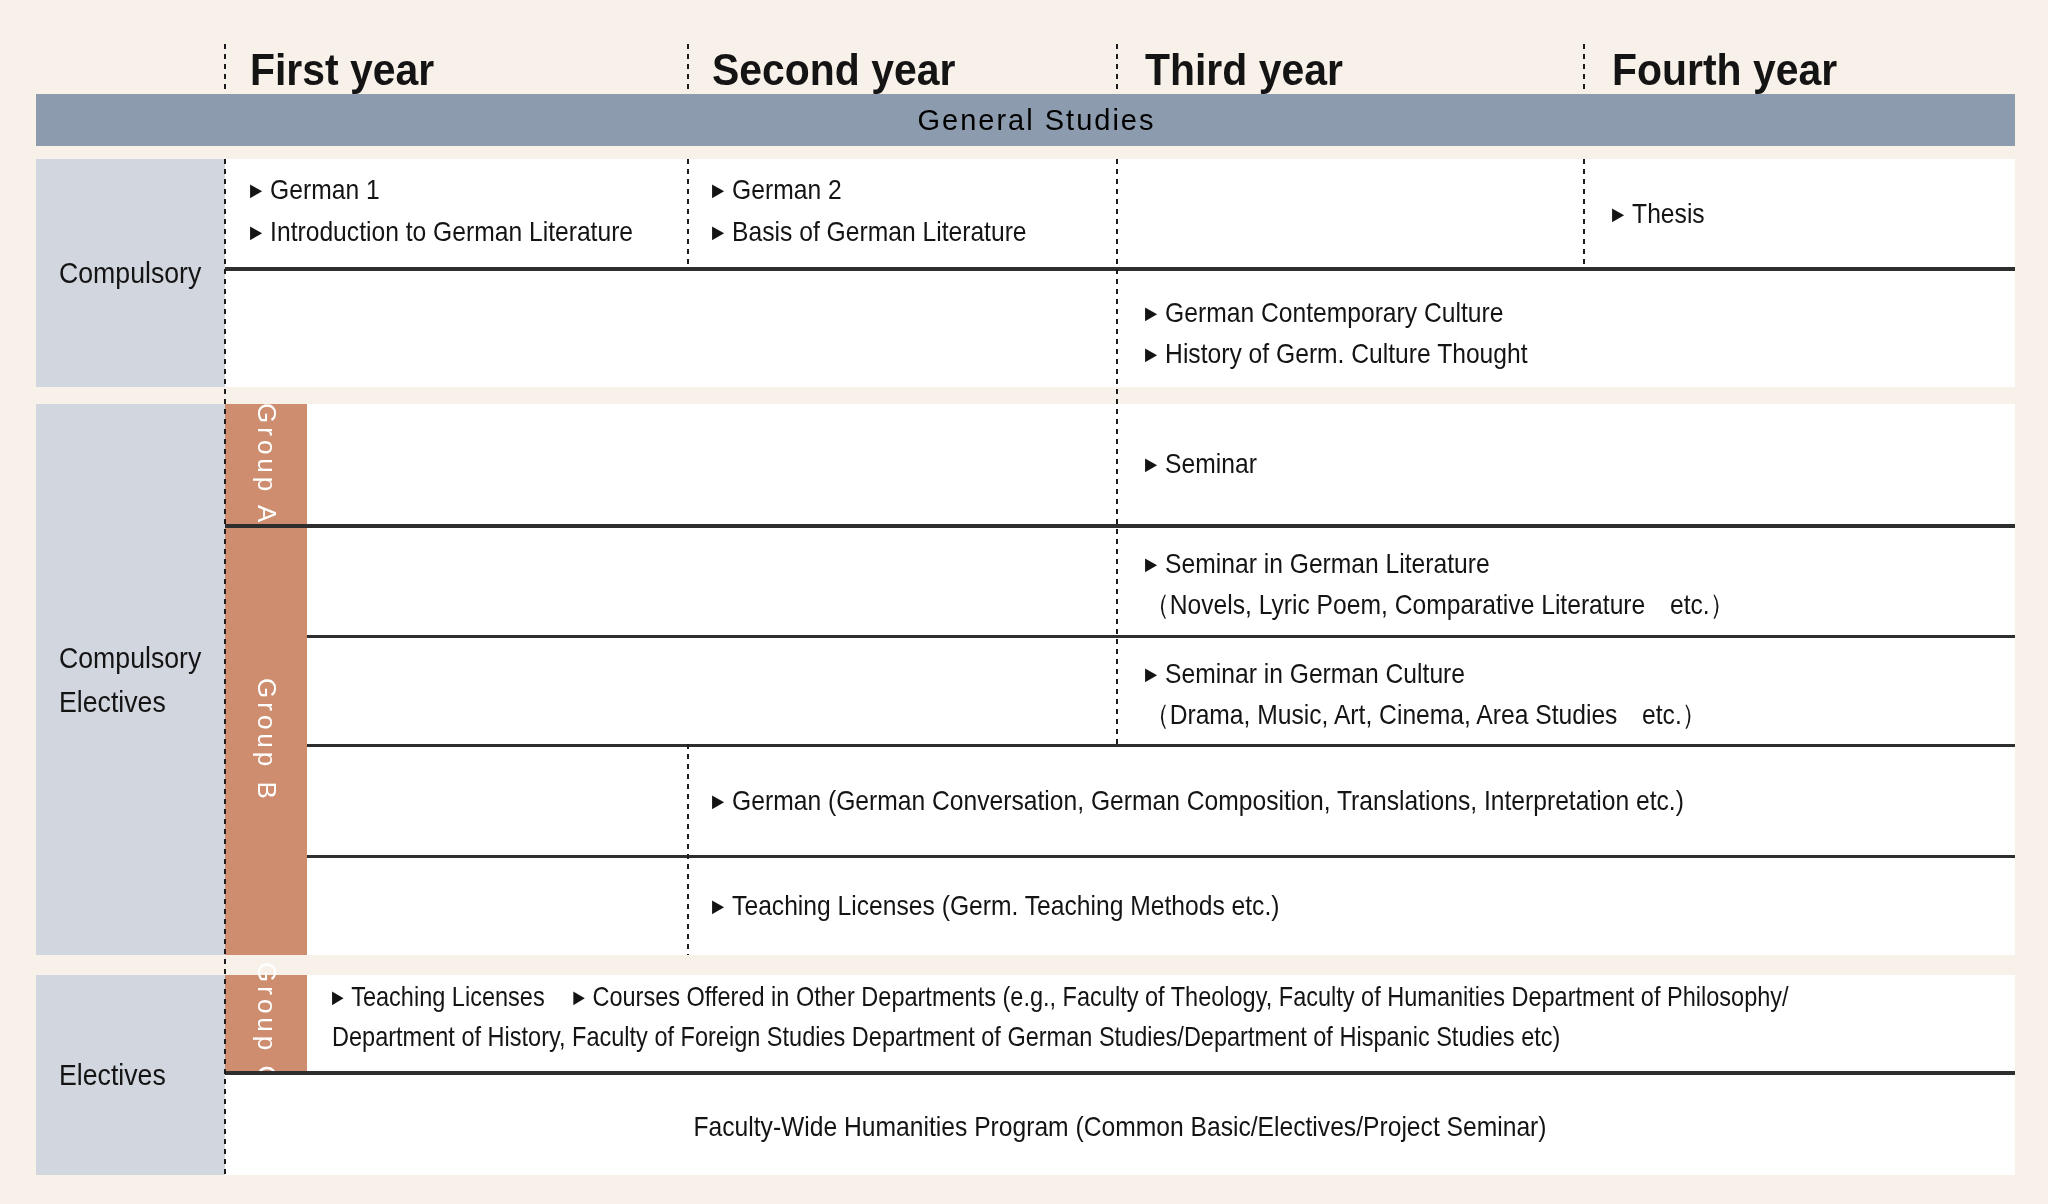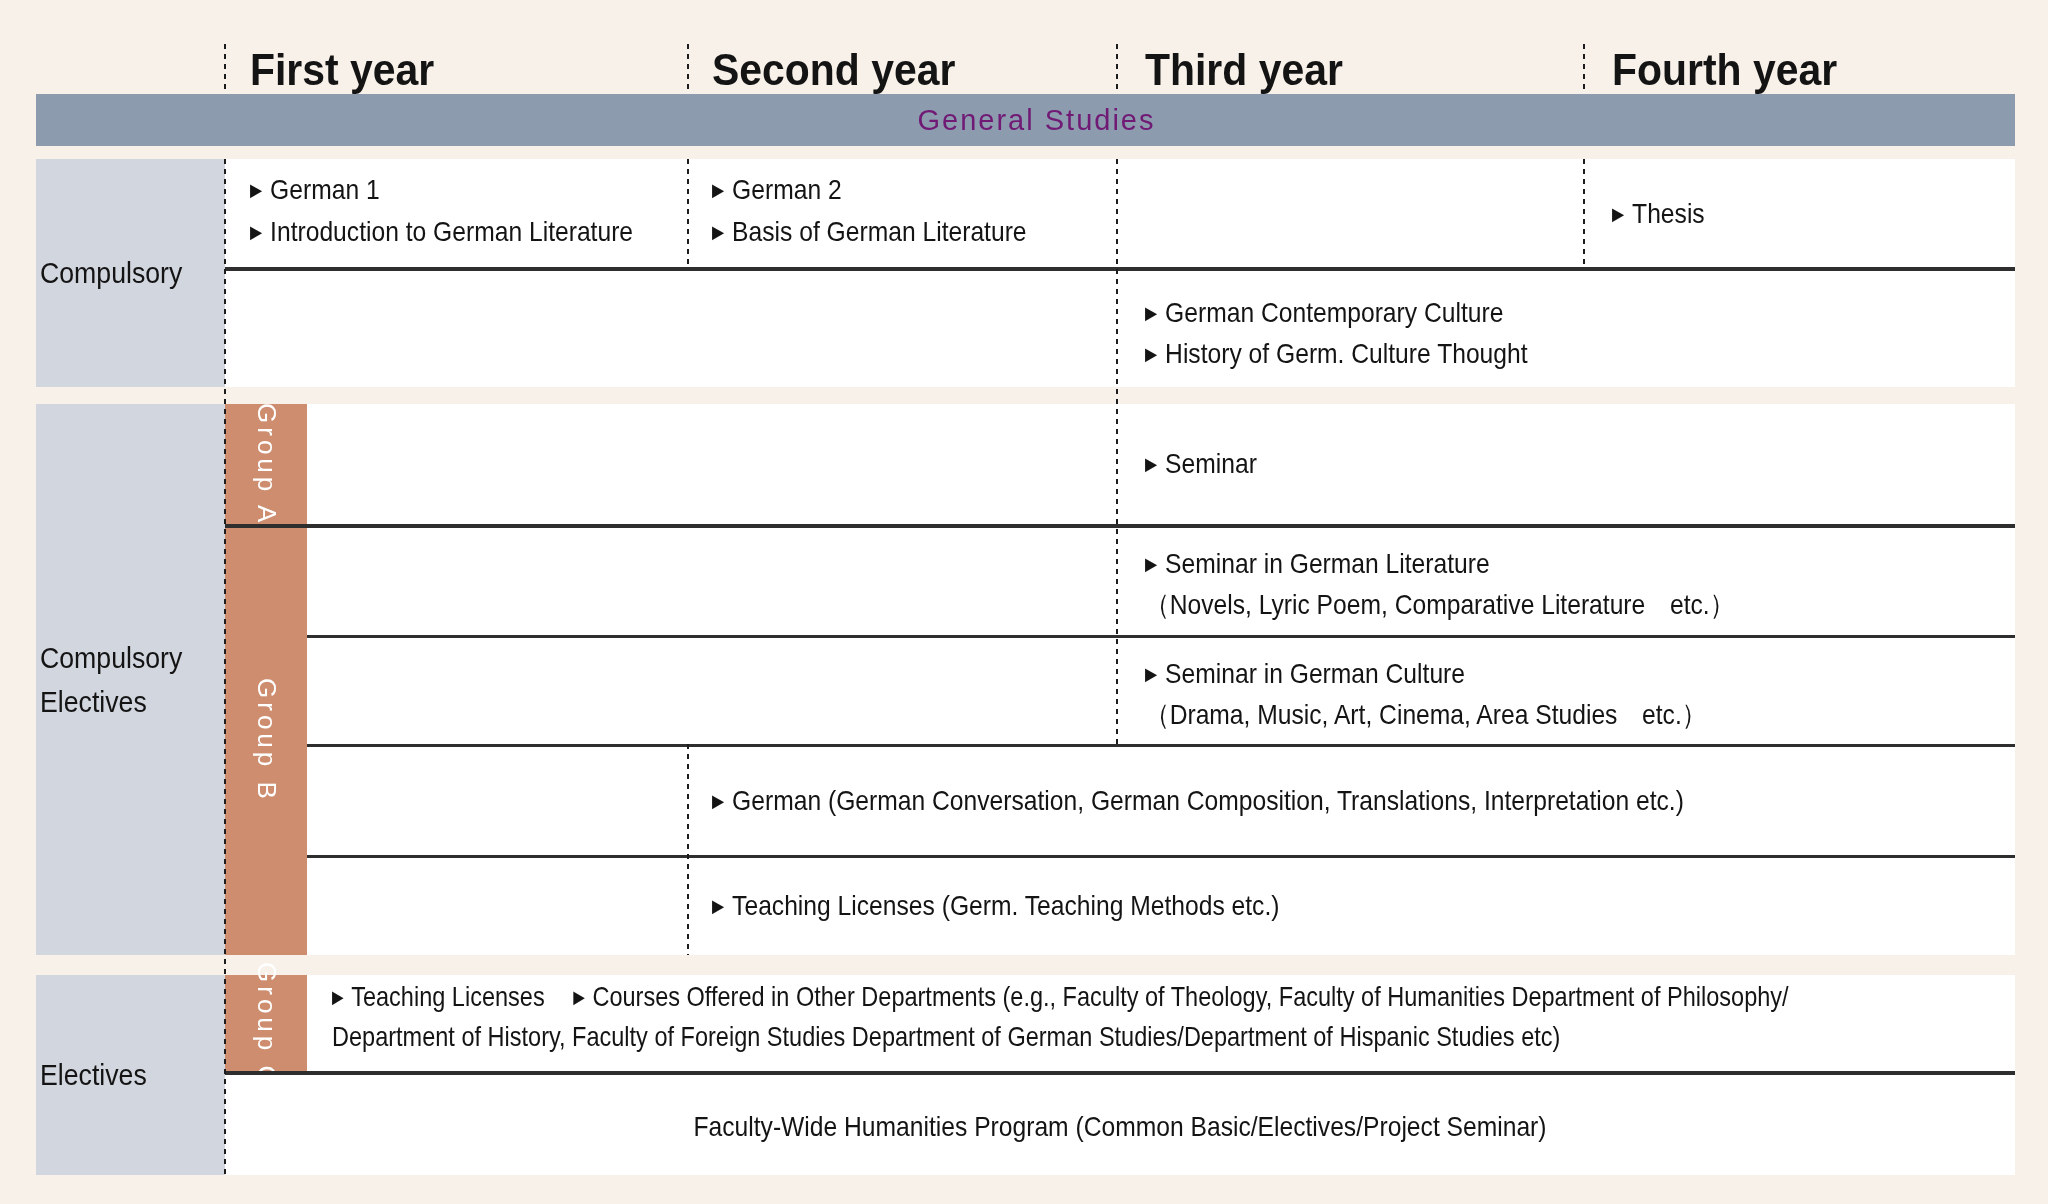--- a/index.html
+++ b/index.html
@@ -22,28 +22,28 @@
     transform:scaleX(0.93);transform-origin:0 50%;
     white-space:nowrap;
   }
   
   .banner{
     position:absolute;left:36px;top:94px;width:1979px;height:52px;
     background:#8c9bad;
     display:flex;align-items:center;justify-content:center;
   }
   .banner span{
-    color:#701a75;font-size:29px;letter-spacing:2px;white-space:nowrap;margin-left:22px;
+    color:#000000;font-size:29px;letter-spacing:2px;white-space:nowrap;margin-left:22px;
   }
   
   .label-box{
     position:absolute;left:36px;width:189px;
     background:#d2d6df;
     display:flex;flex-direction:column;justify-content:center;
-    padding-left:4px;box-sizing:border-box;
+    padding-left:23px;box-sizing:border-box;
   }
   .label-box span{
     font-size:29px;line-height:44px;white-space:nowrap;
     transform:scaleX(0.92);transform-origin:0 50%;
   }
   
   .content-box{
     position:absolute;left:225px;width:1790px;background:#ffffff;
   }
   

